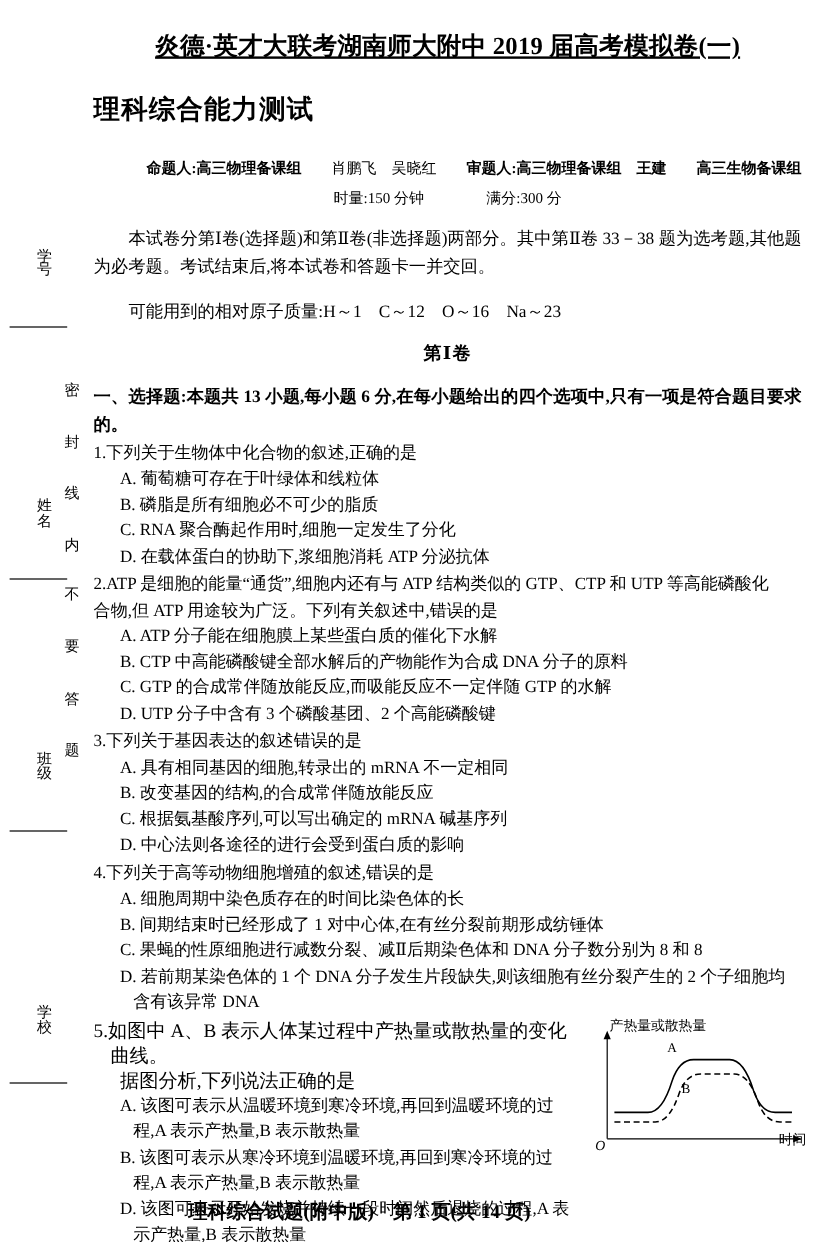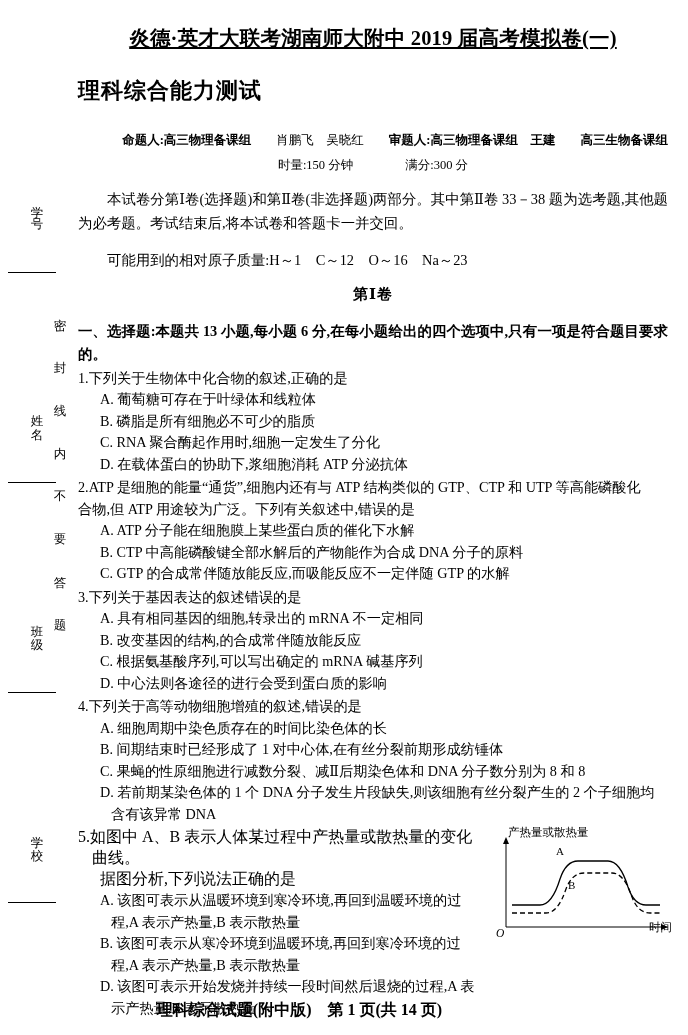--- a/index.html
+++ b/index.html
@@ -231,20 +231,21 @@
       <div class="opt">C. RNA 聚合酶起作用时,细胞一定发生了分化</div>
       <div class="opt">D. 在载体蛋白的协助下,浆细胞消耗 ATP 分泌抗体</div>
     </div>
 
     <div class="q">
       <div><span>2.</span><span>ATP 是细胞的能量“通货”,细胞内还有与 ATP 结构类似的 GTP、CTP 和 UTP 等高能磷酸化</span></div>
       <div>合物,但 ATP 用途较为广泛。下列有关叙述中,错误的是</div>
       <div class="opt">A. ATP 分子能在细胞膜上某些蛋白质的催化下水解</div>
       <div class="opt">B. CTP 中高能磷酸键全部水解后的产物能作为合成 DNA 分子的原料</div>
       <div class="opt">C. GTP 的合成常伴随放能反应,而吸能反应不一定伴随 GTP 的水解</div>
+      <div class="opt">D. UTP 分子中含有 3 个磷酸基团、2 个高能磷酸键</div>
     </div>
 
     <div class="q">
       <div class="q-body"><span>3.</span><span>下列关于基因表达的叙述错误的是</span></div>
       <div class="opt">A. 具有相同基因的细胞,转录出的 mRNA 不一定相同</div>
       <div class="opt">B. 改变基因的结构,的合成常伴随放能反应</div>
       <div class="opt">C. 根据氨基酸序列,可以写出确定的 mRNA 碱基序列</div>
       <div class="opt">D. 中心法则各途径的进行会受到蛋白质的影响</div>
     </div>
 

